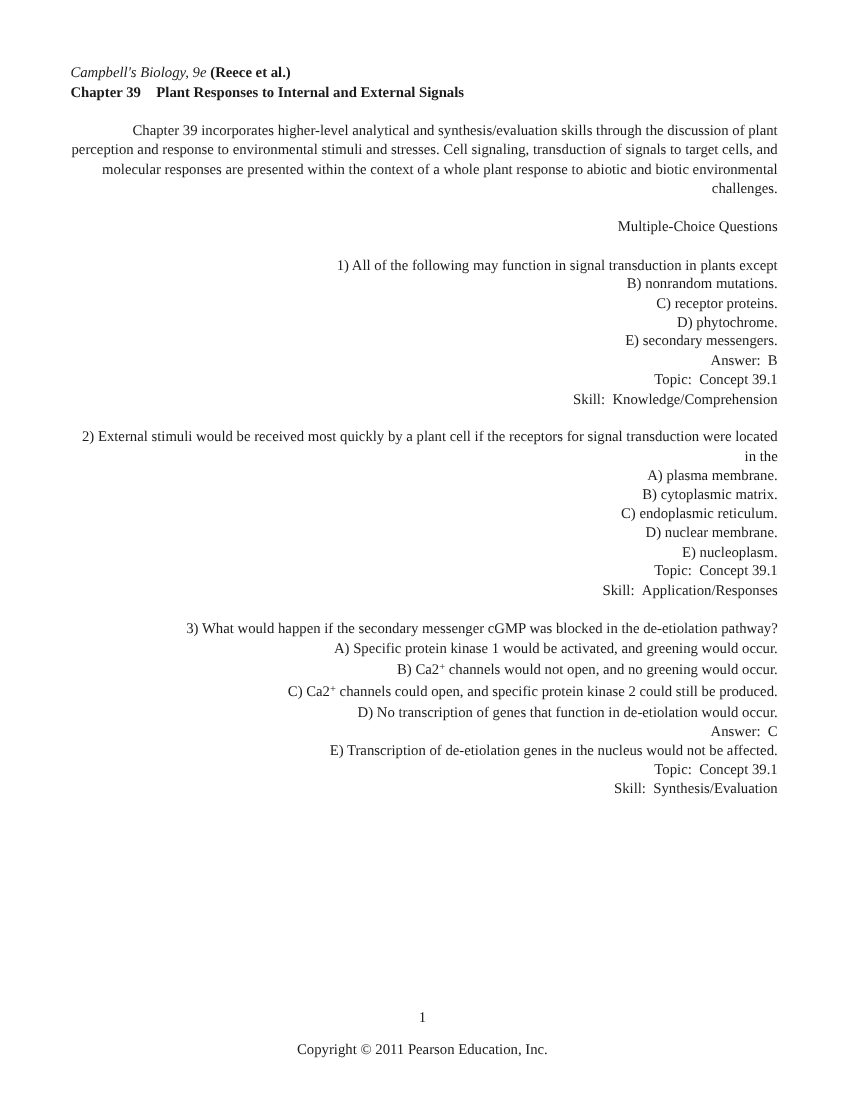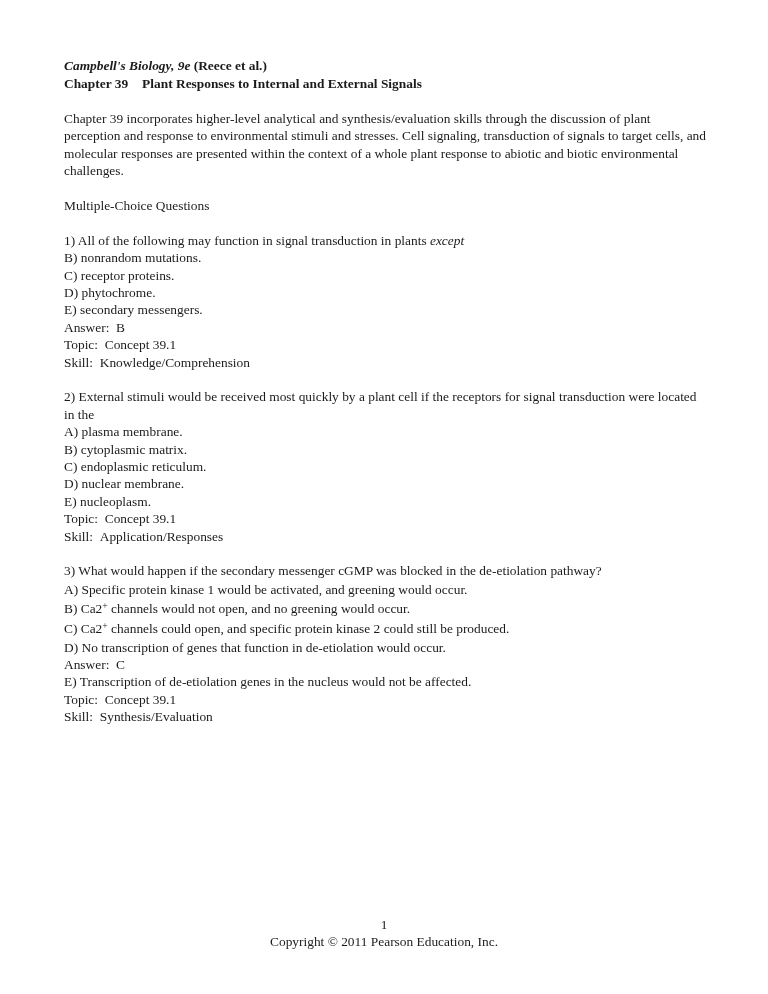--- a/index.html
+++ b/index.html
@@ -26,30 +26,30 @@
   }
   .content {
     position: absolute;
     left: 64px;
     top: 57px;
     width: 643px;
   }
   .doc-line {
     font-size: 13.4px;
     line-height: 17.4px;
-    text-align: left;
+    text-align: right;
     white-space: normal;
   }
   .heading-line {
     font-size: 13.4px;
     line-height: 17.8px;
     font-weight: bold;
   }
   .title-main {
-    font-weight: bold;
+    font-weight: normal;
     font-style: italic;
   }
   .title-authors {
     font-weight: bold;
     font-style: normal;
   }
   .chapter-gap {
     display: inline-block;
     width: 14px;
   }
@@ -61,41 +61,41 @@
     line-height: 17.4px;
   }
   .qblock {
     font-size: 13.4px;
     line-height: 17.4px;
   }
   .qblock .doc-line.sup-line {
     line-height: 19.6px;
   }
   .ital {
-    font-style: italic;
   }
   sup.charge {
     font-size: 0.72em;
     vertical-align: 0.42em;
     line-height: 0;
   }
   .footer {
     position: absolute;
     left: 0;
     top: 916px;
     width: 768px;
     text-align: center;
     font-size: 13.4px;
     line-height: 17.4px;
   }
   .footer .page-num {
     display: block;
   }
   .footer .copyright {
     display: block;
+    margin-top: 12px;
   }
 </style>
 </head>
 <body>
 
 <div class="page">
 
   <div class="content">
 
     <div class="heading-line">

